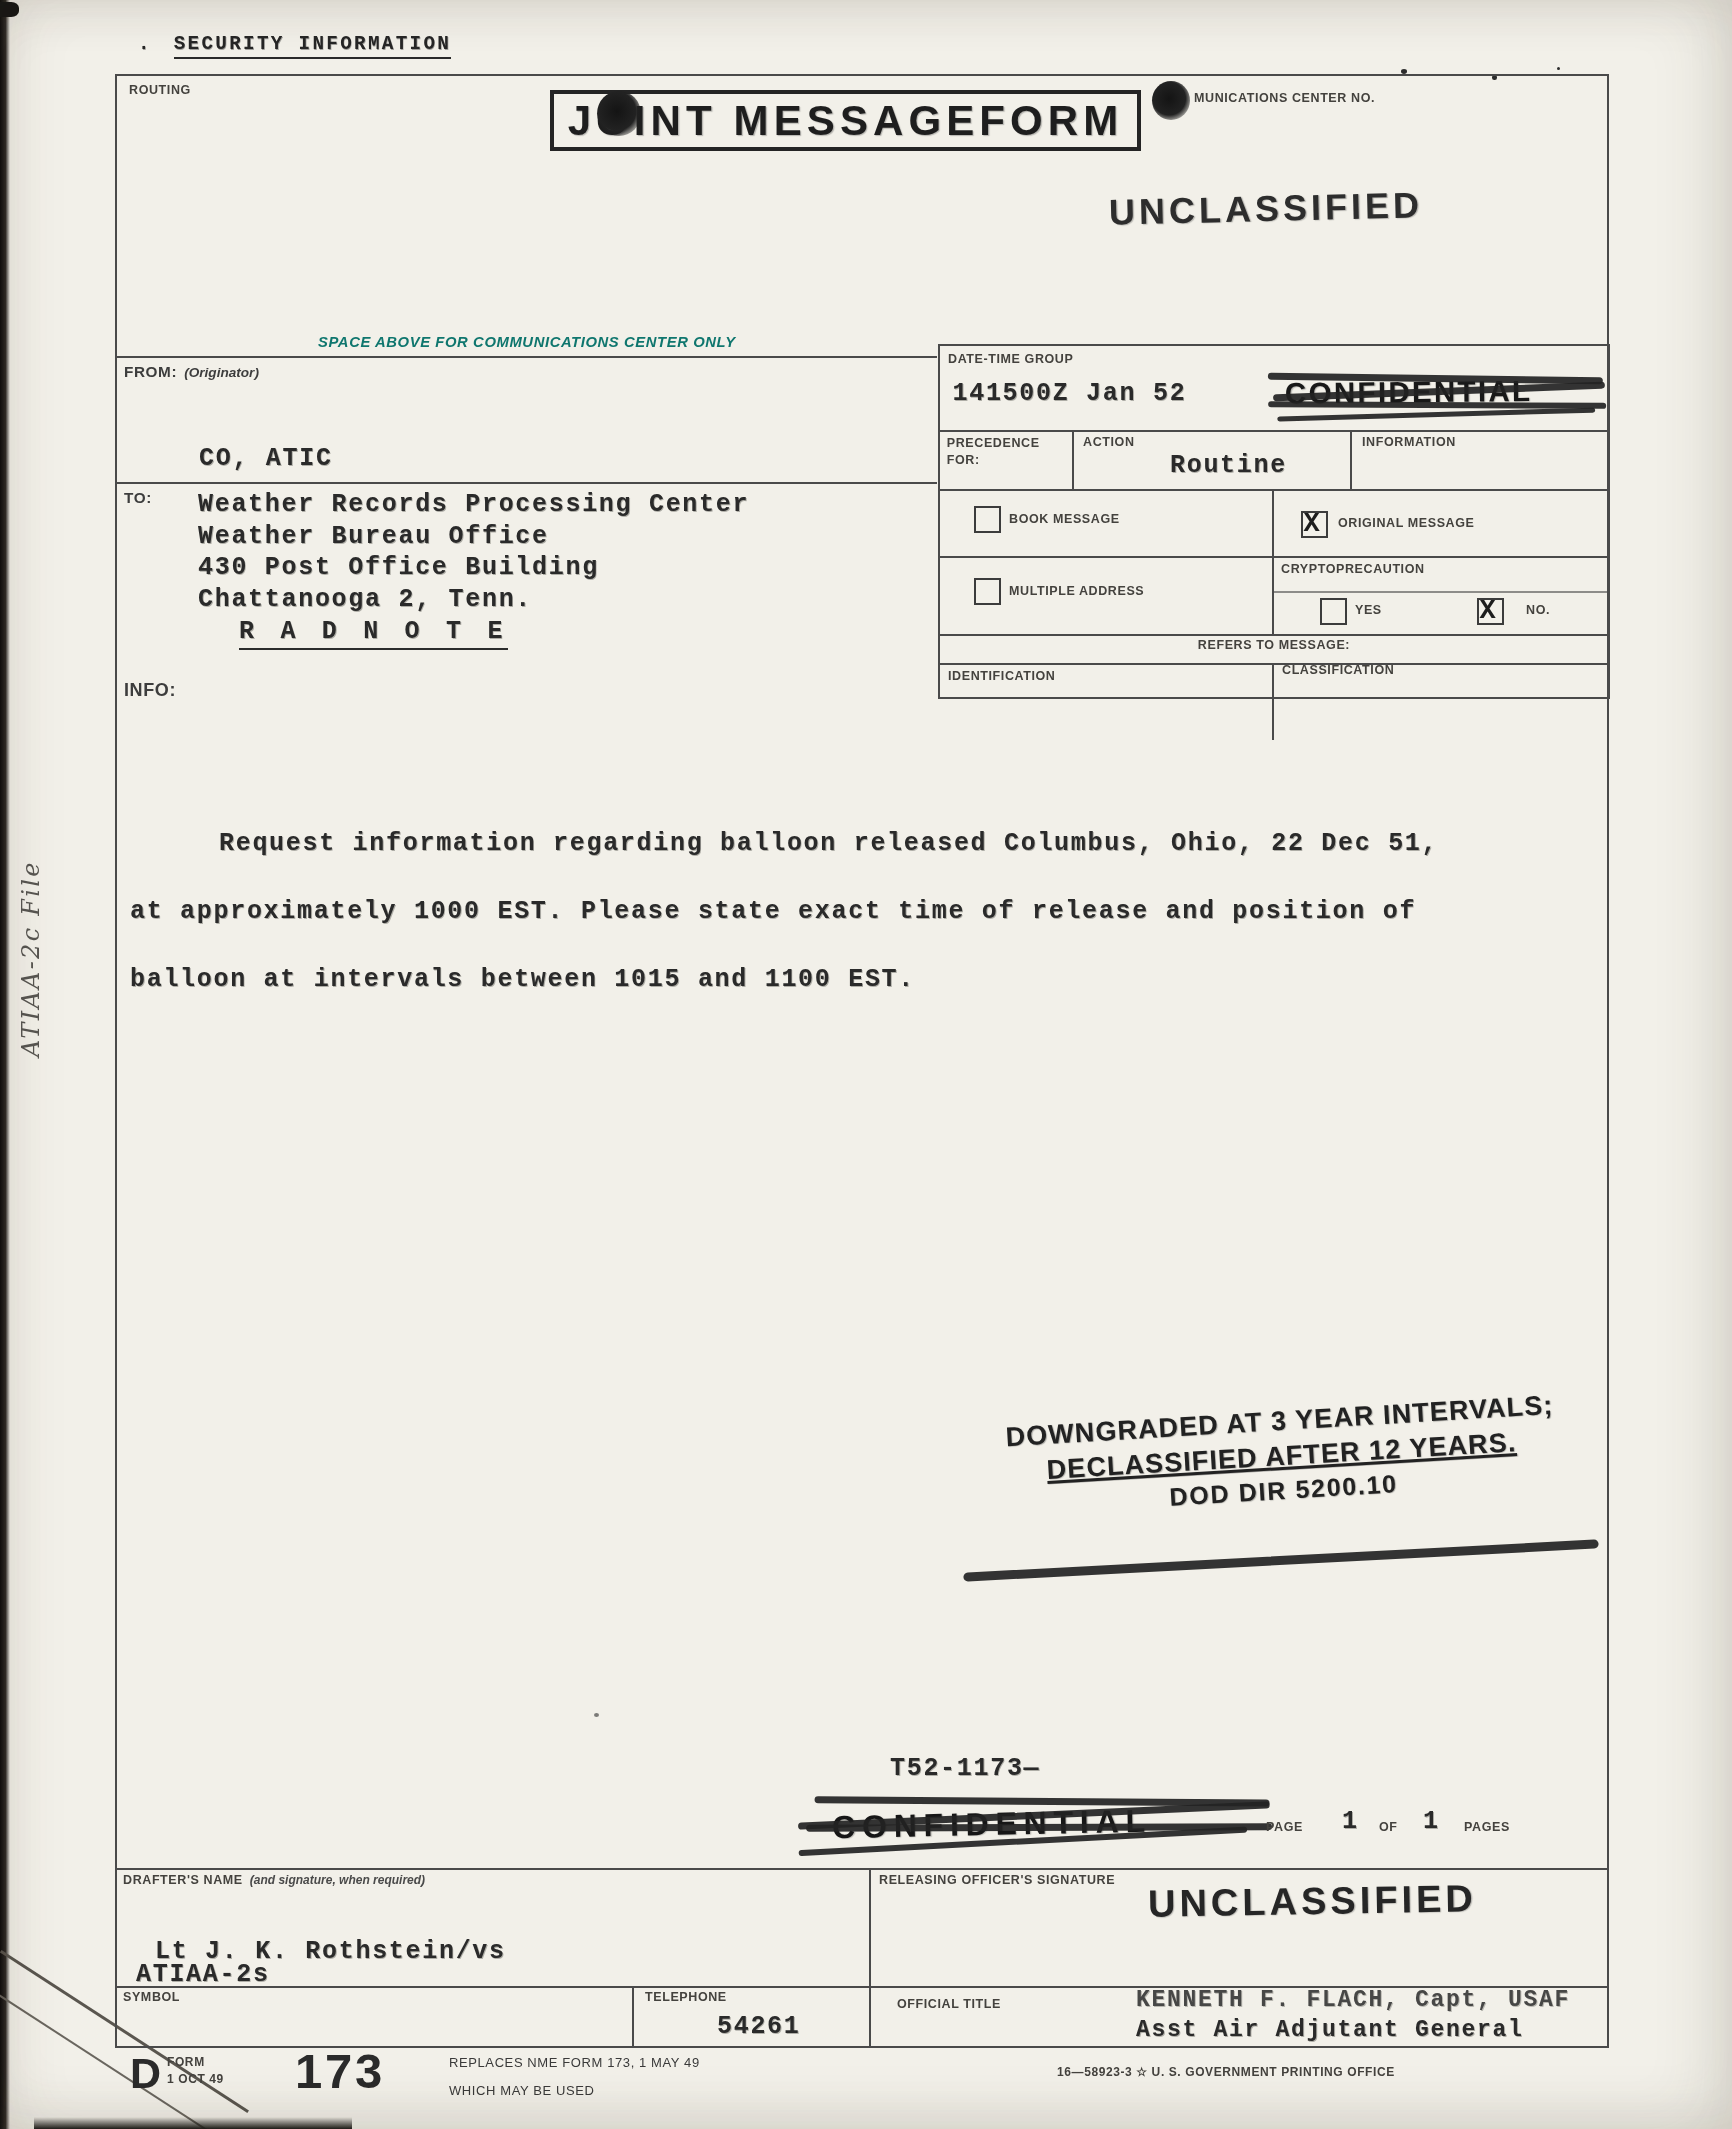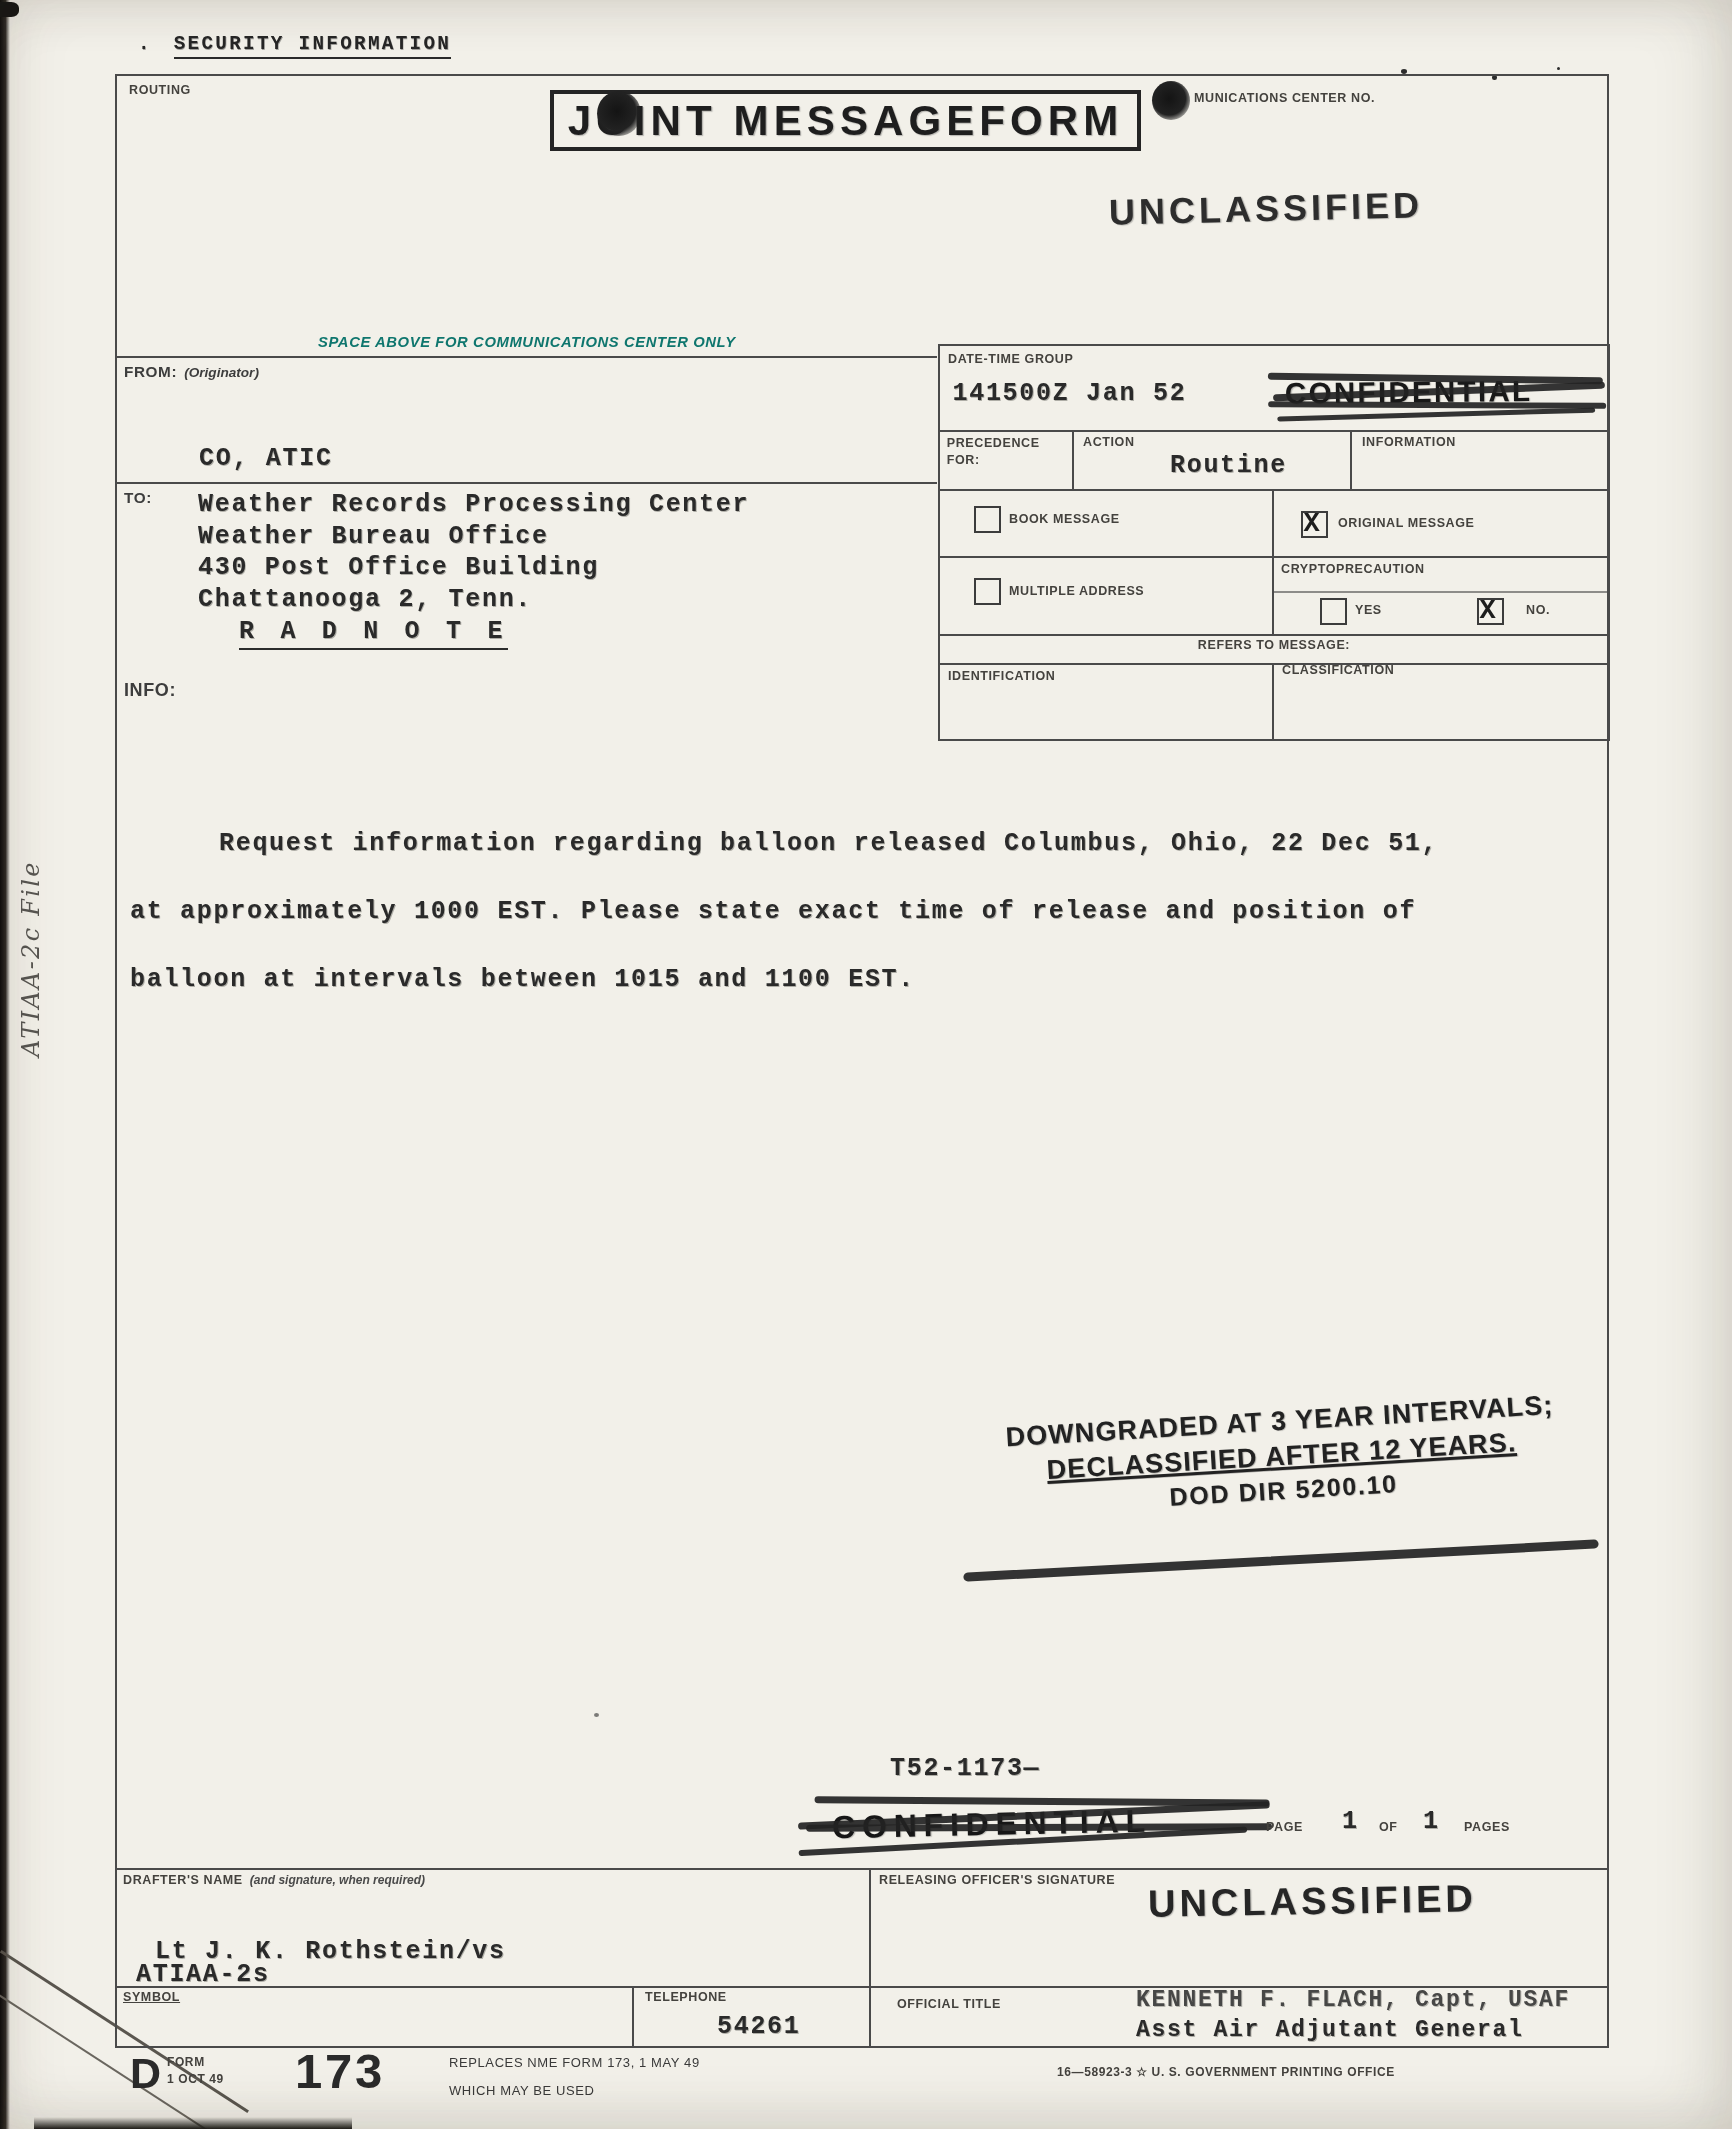--- a/index.html
+++ b/index.html
@@ -77,21 +77,21 @@
 
   <div class="abs label" style="left:124px;top:489px;font-size:15.3px;">TO:</div>
   <div class="abs typed" style="left:198px;top:490px;">Weather Records Processing Center</div>
   <div class="abs typed" style="left:198px;top:522px;">Weather Bureau Office</div>
   <div class="abs typed" style="left:198px;top:553px;">430 Post Office Building</div>
   <div class="abs typed" style="left:198px;top:585px;">Chattanooga 2, Tenn.</div>
   <div class="abs typed" style="left:239px;top:617px;letter-spacing:5.7px;border-bottom:2.8px solid #2c2c2c;padding-bottom:1.7px;">R A D N O T E</div>
 
   <div class="abs label" style="left:124px;top:680px;font-size:18px;">INFO:</div>
 
-  <div class="abs" style="left:938px;top:344px;width:672px;height:397px;border:2.3px solid #4a4a4a;box-sizing:border-box;">
+  <div class="abs" style="left:938px;top:344px;width:672px;height:355px;border:2.3px solid #4a4a4a;box-sizing:border-box;">
 
     <div class="hl" style="left:0;top:84px;width:668px;"></div>
     <div class="hl" style="left:0;top:143px;width:668px;"></div>
     <div class="hl" style="left:0;top:210px;width:668px;"></div>
     <div class="hl" style="left:0;top:288px;width:668px;"></div>
     <div class="hl" style="left:0;top:317px;width:668px;"></div>
 
     <div class="vl" style="left:132px;top:84px;height:59px;"></div>
     <div class="vl" style="left:410px;top:84px;height:59px;"></div>
     <div class="vl" style="left:332px;top:143px;height:145px;"></div>
@@ -174,21 +174,21 @@
   <div class="abs" style="left:123px;top:1873px;">
     <span class="label-sm">DRAFTER'S NAME</span>
     <span style="font-size:12px;font-style:italic;font-weight:bold;color:#4a4a4a;margin-left:4.5px;">(and signature, when required)</span>
   </div>
   <div class="abs label-sm" style="left:879px;top:1873px;">RELEASING OFFICER'S SIGNATURE</div>
 
   <div class="abs stamp" style="left:1148px;top:1880px;font-size:38px;transform:rotate(-1deg);color:#262626;z-index:5;">UNCLASSIFIED</div>
 
   <div class="abs typed" style="left:155px;top:1937px;">Lt J. K. Rothstein/vs</div>
 
-  <div class="abs label-sm" style="left:123px;top:1990px;text-decoration:underline;">SYMBOL</div>
+  <div class="abs label-sm" style="left:123px;top:1990px;">SYMBOL</div>
   <div class="abs typed" style="left:136px;top:1960px;">ATIAA-2s</div>
 
   <div class="abs label-sm" style="left:645px;top:1990px;">TELEPHONE</div>
   <div class="abs typed" style="left:717px;top:2012px;">54261</div>
 
   <div class="abs label-sm" style="left:897px;top:1997px;">OFFICIAL TITLE</div>
   <div class="abs typed" style="left:1136px;top:1987px;font-size:23px;opacity:.85;filter:blur(0.3px);">KENNETH F. FLACH, Capt, USAF</div>
   <div class="abs typed" style="left:1136px;top:2017px;font-size:23px;">Asst Air Adjutant General</div>
 
   <div class="abs" style="left:130px;top:2049px;font-size:43px;font-weight:bold;color:#2b2b2b;font-family:'Liberation Sans',sans-serif;">D</div>

